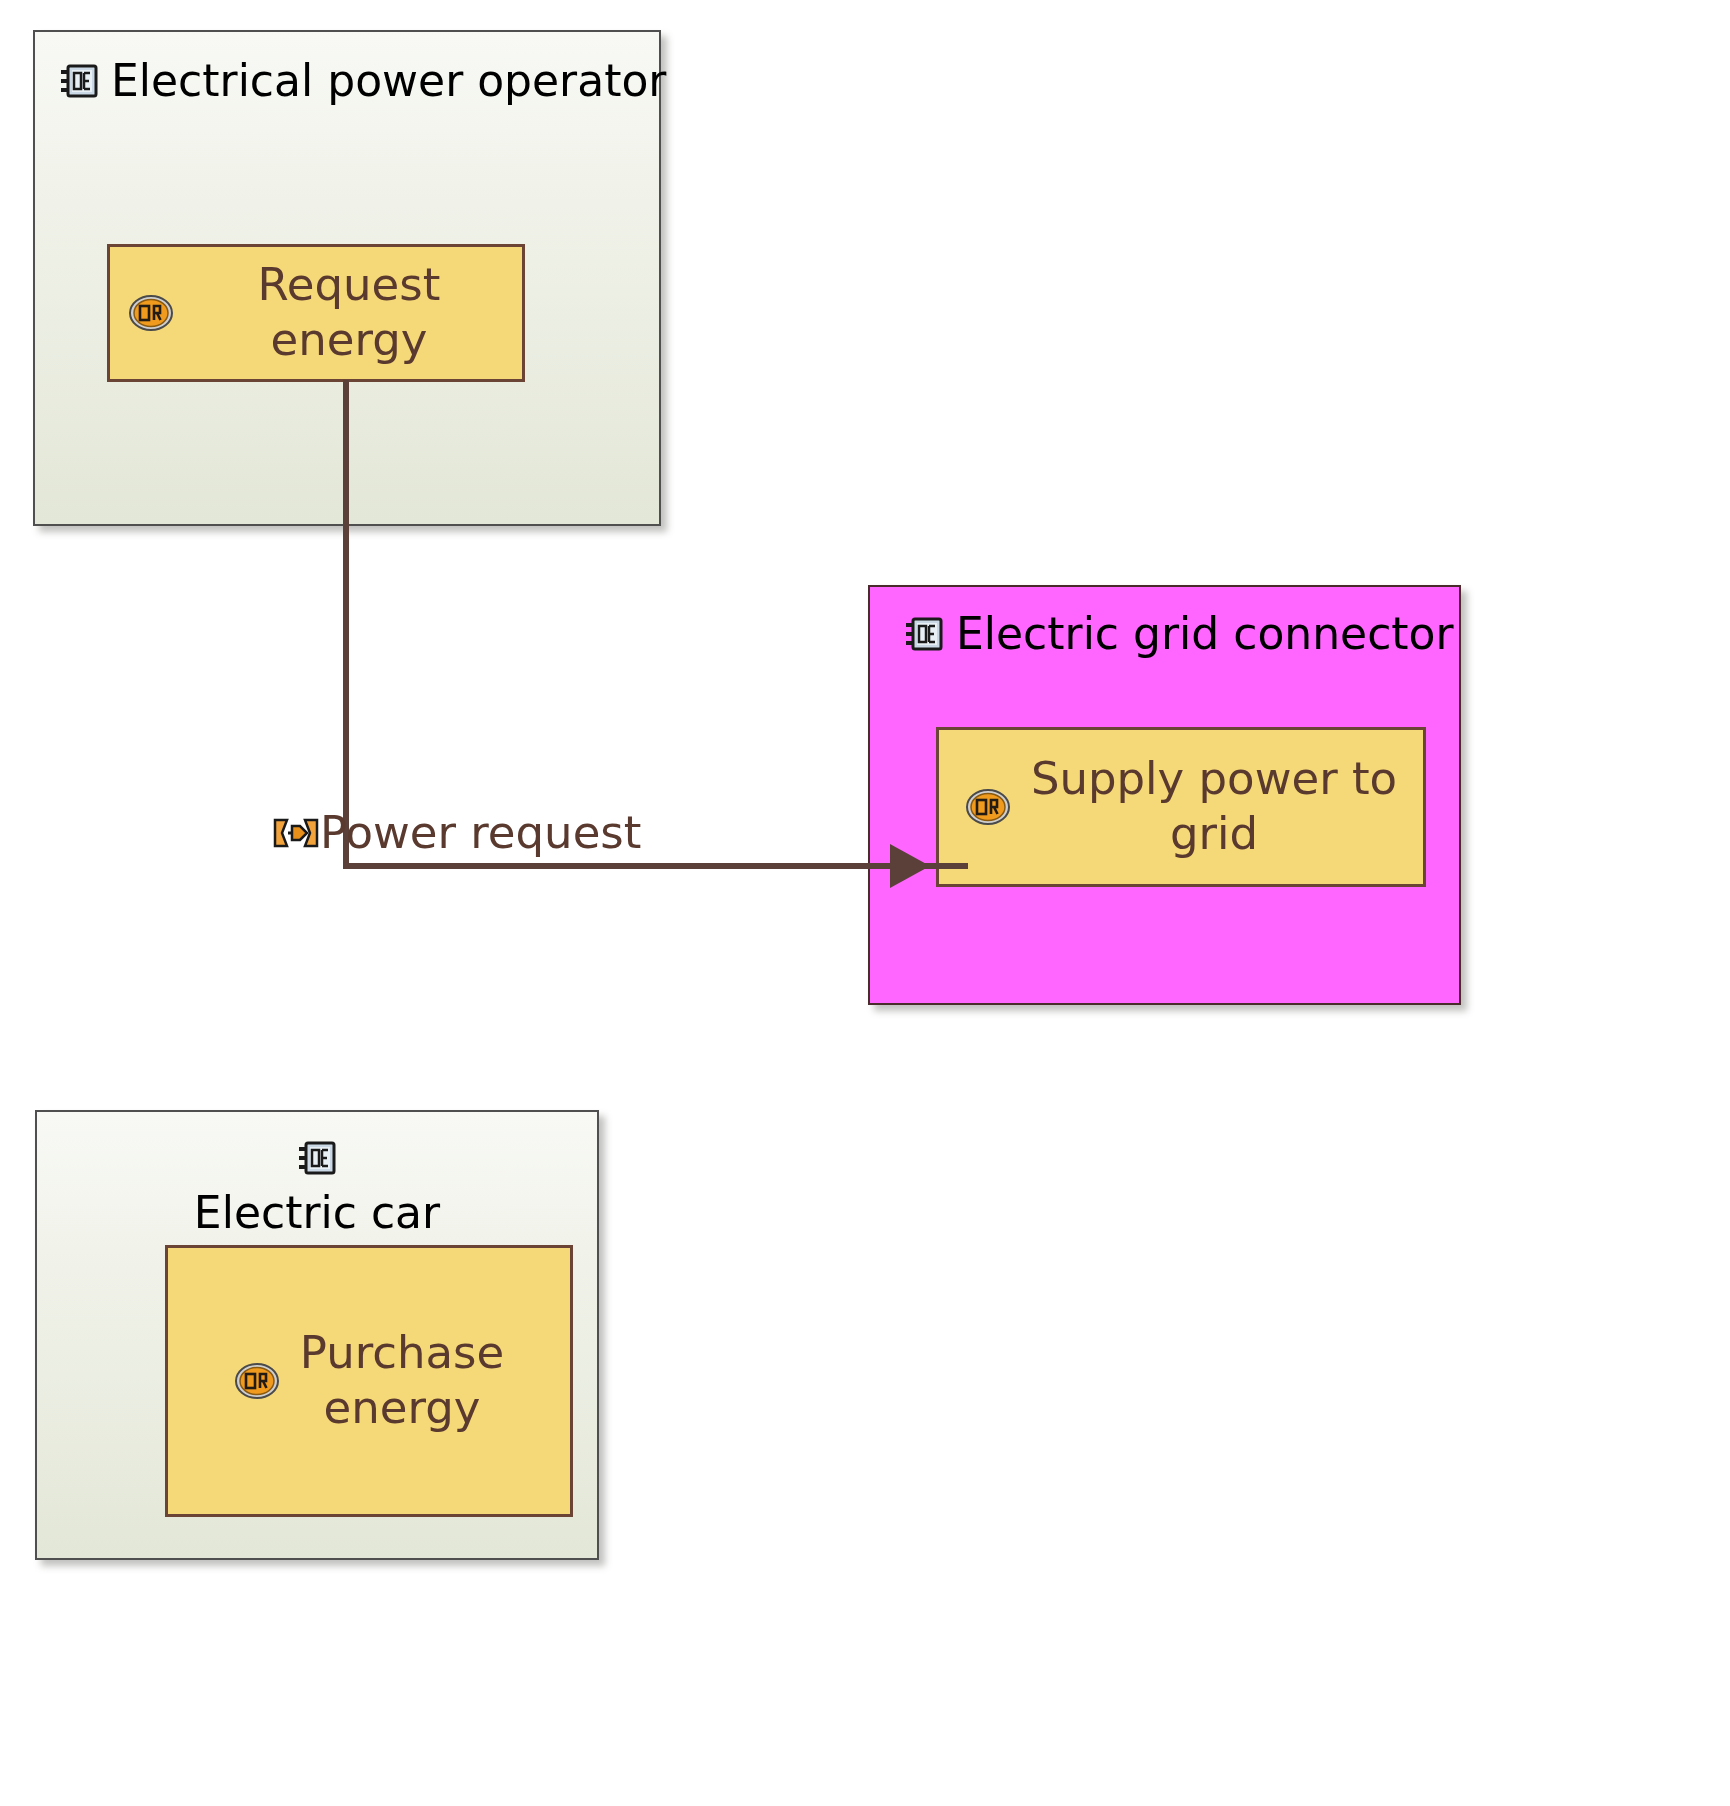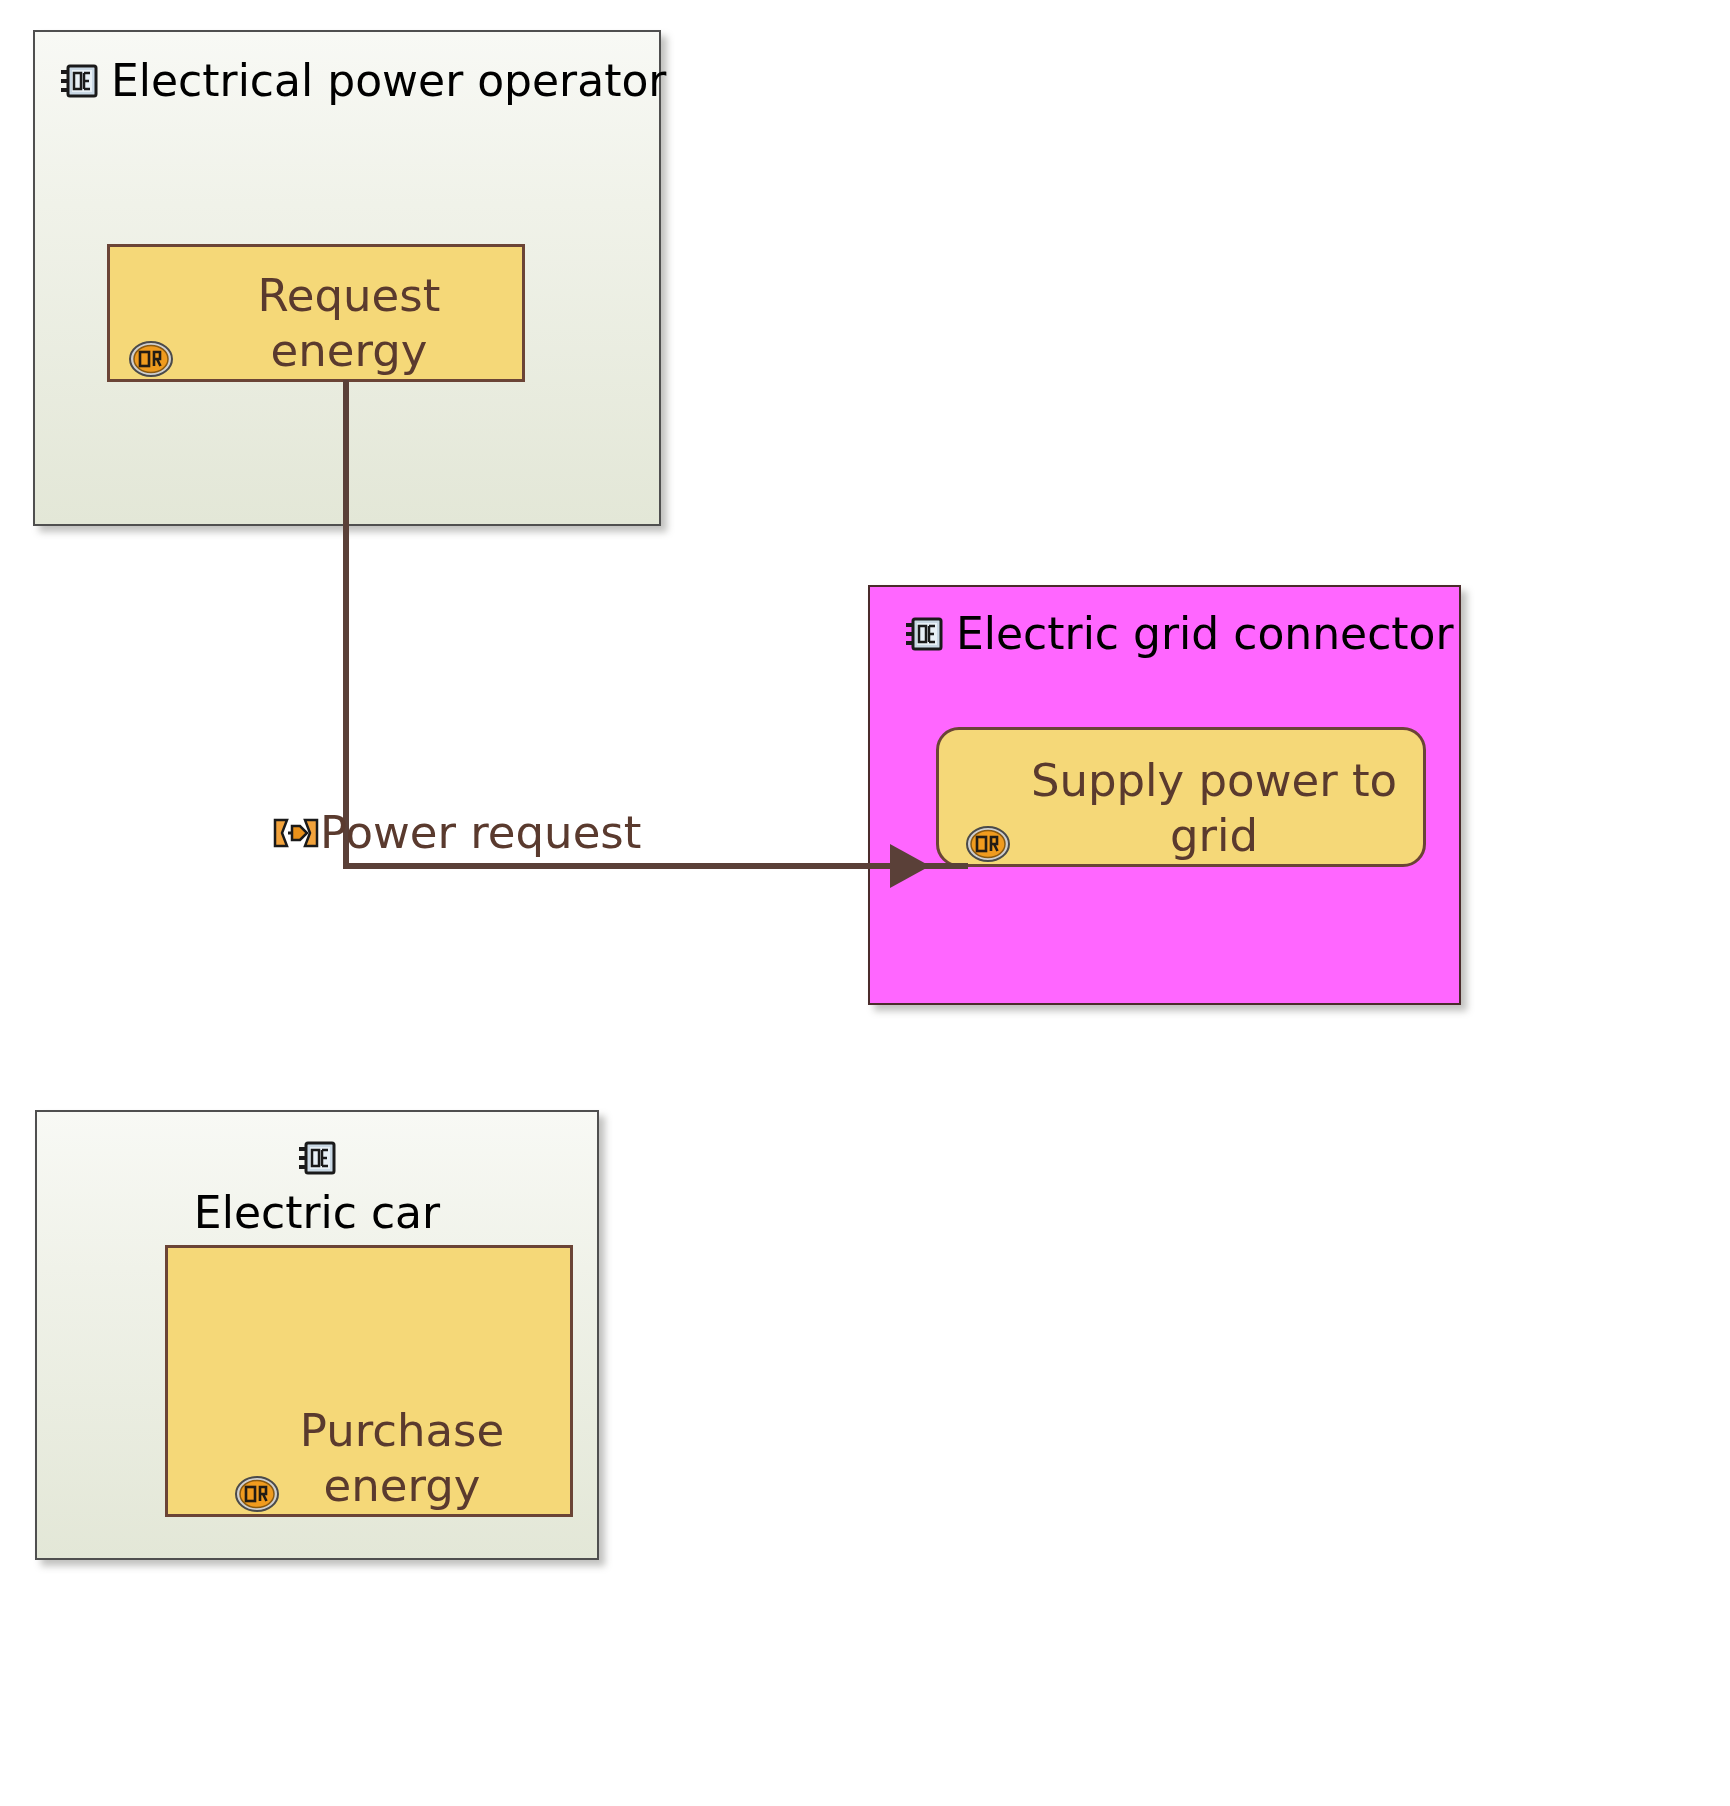--- a/index.html
+++ b/index.html
@@ -70,21 +70,21 @@
   }
   .blk-icon svg { display:block; }
 
   
   .action {
     position: absolute;
     box-sizing: border-box;
     background: #f5d878;
     border: 3px solid #6b4436;
     display: flex;
-    align-items: flex-end;
+    align-items: center;
     justify-content: flex-start;
     gap: 20px;
     padding: 0 18px;
   }
   .action.centered {
     justify-content: center;
   }
   .action-label {
     font-size: 45px;
     color: #5a3a2e;
@@ -172,21 +172,21 @@
           <rect x="15" y="12" width="7" height="16" fill="none" stroke="#1a1a1a" stroke-width="2.5"></rect>
           <path d="M25 12 h6 M25 12 v16 M25 20 h5 M25 28 h6" stroke="#1a1a1a" stroke-width="2.5" fill="none"></path>
           <rect x="2" y="9" width="8" height="4" fill="#1a1a1a"></rect>
           <rect x="2" y="18" width="8" height="4" fill="#1a1a1a"></rect>
           <rect x="2" y="27" width="8" height="4" fill="#1a1a1a"></rect>
         </svg>
       </span>
       <span>Electric grid connector</span>
     </div>
 
-    <div class="action centered" style="left:66px; top:140px; width:490px; height:140px;border-radius:23px;">
+    <div class="action centered" style="left:66px; top:140px; width:490px; height:160px;">
       <span class="act-icon">
         <svg viewBox="0 0 46 40" width="46" height="40" aria-hidden="true">
           <ellipse cx="23" cy="20" rx="21" ry="17" fill="#cfcfcf" stroke="#4a4a4a" stroke-width="2"></ellipse>
           <ellipse cx="23" cy="20" rx="17" ry="13.5" fill="#f09b1e" stroke="#8a5a10" stroke-width="1.5"></ellipse>
           <rect x="12" y="13" width="9" height="14" fill="none" stroke="#231c14" stroke-width="2.6"></rect>
           <path d="M26 27 v-14 h6 v7 h-6 M29 20 l3.5 7" fill="none" stroke="#231c14" stroke-width="2.6"></path>
         </svg>
       </span>
       <span class="action-label">Supply power to
 grid</span>

